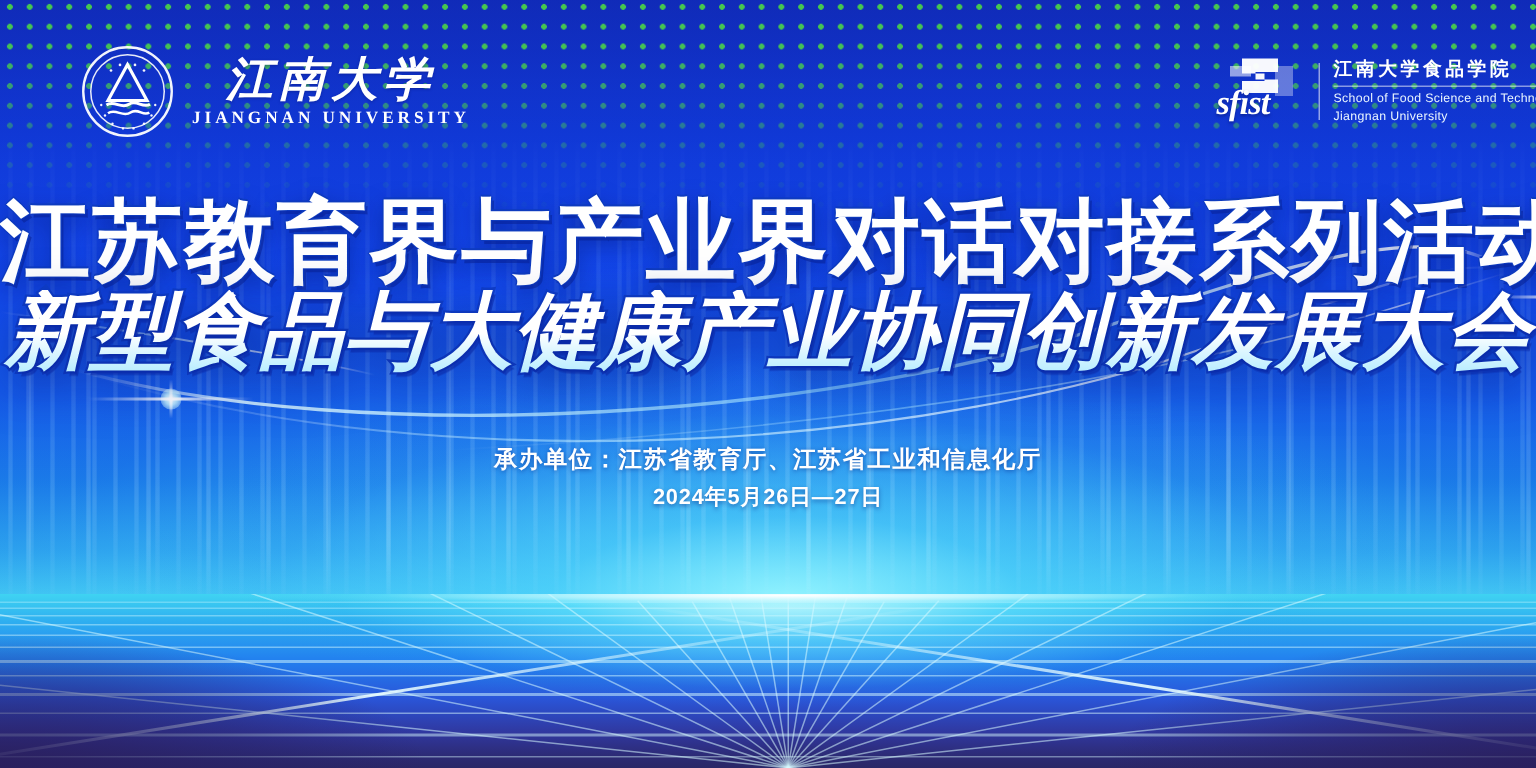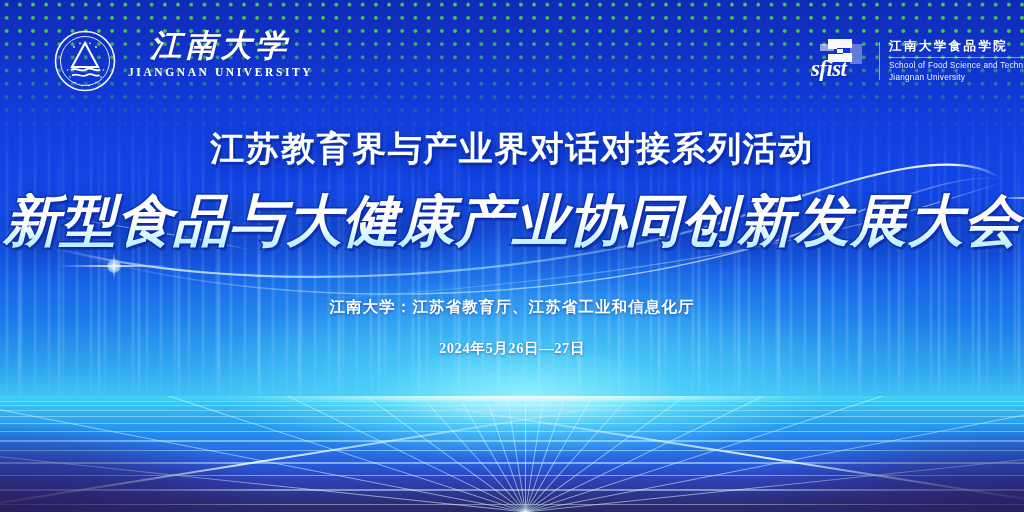--- a/index.html
+++ b/index.html
@@ -82,21 +82,21 @@
   .hlines{position:absolute;left:0;top:0;width:1024px;height:116px;}
   .hlines i{position:absolute;left:0;width:1024px;height:1px;background:rgba(215,250,255,.72);}
   .vlines{position:absolute;left:0;top:0;width:1024px;height:116px;}
   .vlines i{position:absolute;bottom:0;width:1px;background:rgba(215,250,255,.55);transform-origin:bottom center;}
   .horizonglow{position:absolute;left:0;top:-7px;width:1024px;height:16px;
     background:radial-gradient(ellipse 470px 9px at 525px 8px, rgba(255,255,255,.98) 0%, rgba(215,250,255,.75) 28%, rgba(140,235,255,.25) 58%, rgba(0,0,0,0) 82%);}
   .diagbeam{position:absolute;background:linear-gradient(90deg,rgba(190,245,255,0),rgba(235,255,255,.9),rgba(190,245,255,0));
     transform-origin:left center;height:2px;}
 
   
-  .logo-left{position:absolute;left:54px;top:30px;display:flex;align-items:flex-start;gap:12px;}
+  .logo-left{position:absolute;left:54px;top:30px;display:flex;align-items:center;gap:12px;}
   .seal{width:62px;height:62px;position:relative;flex:0 0 auto;}
   .logo-left .lw{display:flex;flex-direction:column;align-items:center;}
   .jn-cn{
     font-family:"Liberation Serif","DejaVu Serif",serif;
     font-size:31px;color:#ffffff;letter-spacing:4px;font-weight:700;
     line-height:1.02;white-space:nowrap;
     text-shadow:0 1px 2px rgba(6,20,110,.45);
     font-style:italic;
   }
   .jn-en{
@@ -117,21 +117,21 @@
   }
   .sfist-sep{width:1px;height:38px;background:rgba(255,255,255,.55);}
   .rcol{display:flex;flex-direction:column;justify-content:center;}
   .sf-cn{font-size:12.5px;color:#ffffff;font-weight:700;letter-spacing:2.4px;white-space:nowrap;line-height:1.25;}
   .sf-en1,.sf-en2{font-size:8.2px;color:#eaf6ff;letter-spacing:.25px;white-space:nowrap;line-height:1.38;}
   .sf-rule{height:1px;background:rgba(255,255,255,.5);margin:2px 0 2.5px;}
 
   
   .title1{
     position:absolute;left:0;top:131px;width:1024px;text-align:center;
-    font-size:34px;font-weight:700;color:#ffffff;letter-spacing:1.5px;
+    font-size:60px;font-weight:700;color:#ffffff;letter-spacing:1.5px;
     line-height:1;white-space:nowrap;
     text-shadow:
       -1px 0 0 #0e3bbf, 1px 0 0 #0e3bbf, 0 -1px 0 #0e3bbf, 0 1px 0 #0e3bbf,
       2px 3px 0 rgba(8,32,150,.55), 0 5px 14px rgba(4,20,110,.55);
   }
   .title2{
     position:absolute;left:0;top:193px;width:1024px;text-align:center;
     font-size:56px;font-weight:700;letter-spacing:.5px;line-height:1;
     white-space:nowrap;font-style:italic;
     color:#ffffff;
@@ -144,22 +144,22 @@
     position:absolute;left:0;top:193px;width:1024px;text-align:center;
     font-size:56px;font-weight:700;letter-spacing:.5px;line-height:1;
     white-space:nowrap;font-style:italic;color:#0f3ecb;
     -webkit-text-stroke:3px #0f3ecb;
   }
 
   
   .info{position:absolute;left:0;top:296px;width:1024px;text-align:center;color:#ffffff;}
   .info .l1,.info .l2{font-size:15.5px;font-weight:700;letter-spacing:1.1px;line-height:22px;
     text-shadow:0 1px 3px rgba(6,24,120,.5);white-space:nowrap;}
-  .info .l3{font-size:14.5px;font-weight:700;letter-spacing:.6px;line-height:24px;margin-top:18px;
-    text-shadow:0 1px 3px rgba(6,24,120,.5);white-space:nowrap;font-family:Liberation Serif, serif;}
+  .info .l3{font-size:14.5px;font-weight:700;letter-spacing:.6px;line-height:24px;margin-top:2px;
+    text-shadow:0 1px 3px rgba(6,24,120,.5);white-space:nowrap;}
   .info .l4{font-size:14.5px;font-weight:700;letter-spacing:4.5px;line-height:24px;
     text-shadow:0 1px 3px rgba(6,24,120,.5);white-space:nowrap;}
 </style>
 </head>
 <body>
 
 <div class="stage">
 
   <div class="sky"></div>
   <div class="sky-top-dark"></div>
@@ -296,17 +296,17 @@
       <div class="sf-en1">School of Food Science and Technology</div>
       <div class="sf-en2">Jiangnan University</div>
     </div>
   </div>
 
   <div class="title1">江苏教育界与产业界对话对接系列活动</div>
   <div class="title2-stroke">新型食品与大健康产业协同创新发展大会</div>
   <div class="title2">新型食品与大健康产业协同创新发展大会</div>
 
   <div class="info">
-    <div class="l1">江南大学：江苏省教育厅、江苏省工业和信息化厅</div>
+    <div class="l1">承办单位：江苏省教育厅、江苏省工业和信息化厅</div>
     <div class="l3">2024年5月26日—27日</div>
   </div>
 
 </div>
 
 </body></html>

